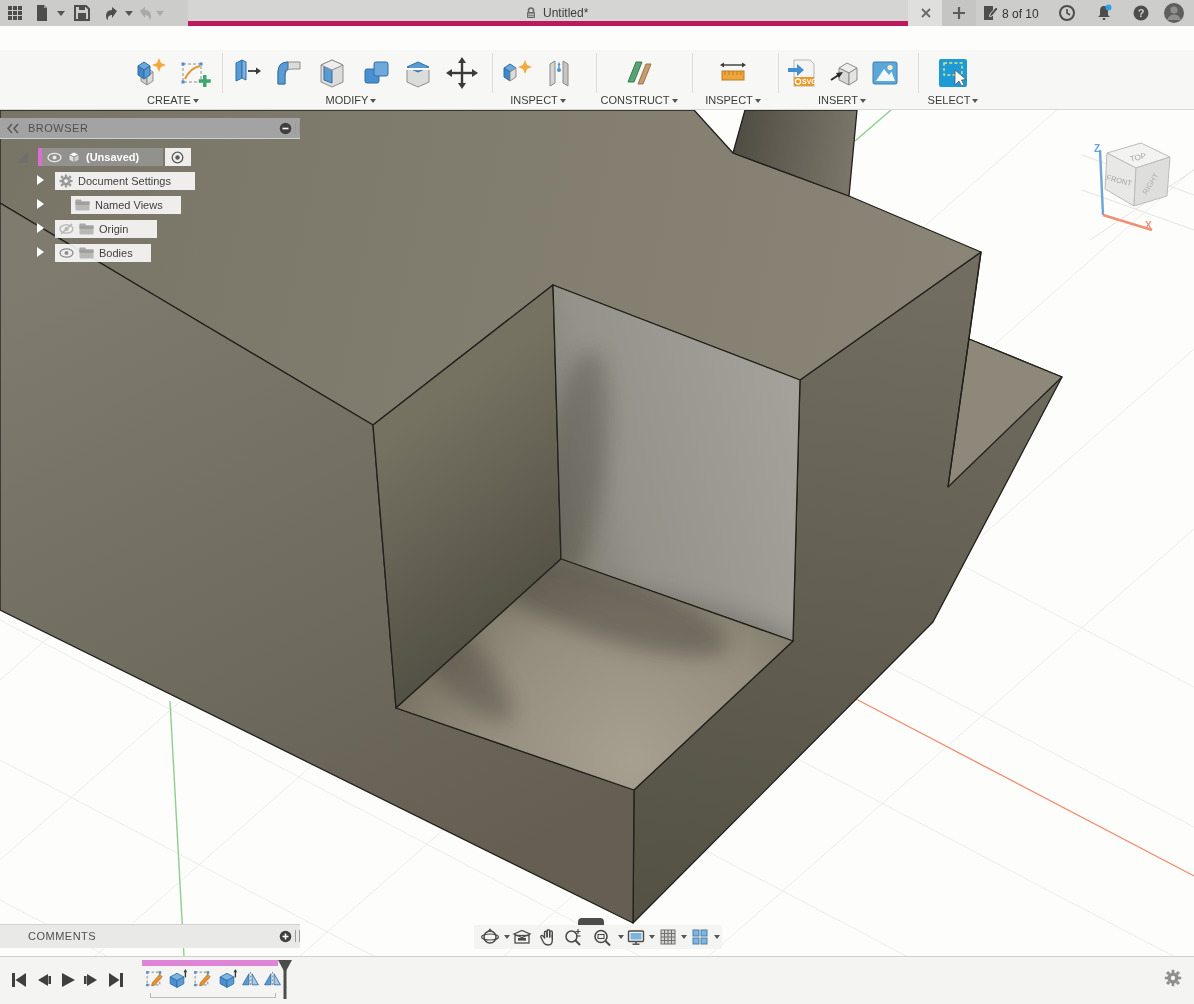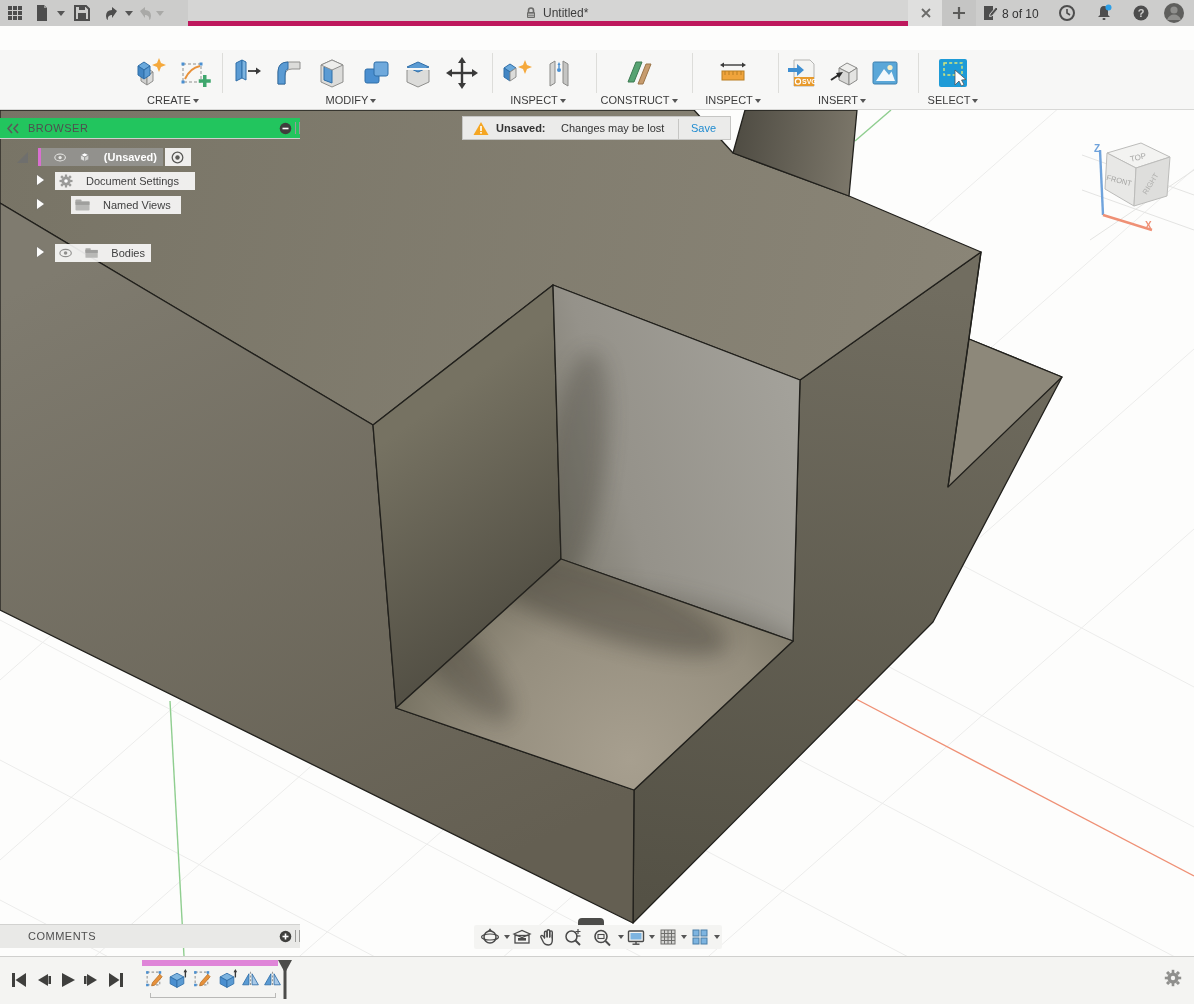--- a/index.html
+++ b/index.html
@@ -32,26 +32,26 @@
   .grp-label { position:absolute; top:44px; font-size:11px; color:#3c3c3c; text-align:center; }
   .ric { position:absolute; top:6px; width:34px; height:34px; }
   .rdiv { position:absolute; top:3px; width:1px; height:40px; background:#ddddda; }
   
   #viewport { left:0; top:110px; width:1194px; height:846px; }
   
   #banner { left:462px; top:116px; width:269px; height:24px; background:#ebebea;
     border:1px solid #c6c6c4; font-size:11px; color:#333; }
   #banner .save { color:#1f8bd0; }
   
-  #browser-hdr { left:0; top:118px; width:300px; height:21px; background:#22c55e;
+  #browser-hdr { left:0; top:118px; width:300px; height:21px; background:#a3a3a3;
      border-bottom:1px solid #cfcfcd; font-size:11px; color:#4f4f4f;}
   .grip { position:absolute; width:5px; height:12px; border-left:1px solid #9a9a98; border-right:1px solid #9a9a98;}
   .brow { position:absolute; height:18px; font-size:11px; color:#3f3f3f; }
   .bchip { position:absolute; top:0; height:18px; background:rgba(255,255,255,0.88); display:flex;
-     align-items:center; padding:0 6px 0 4px; gap:13px;}
+     align-items:center; padding:0 6px 0 4px; gap:5px;}
   .tri-closed { width:0; height:0; border-top:5px solid transparent; border-bottom:5px solid transparent;
      border-left:7px solid #fdfdfc; filter:drop-shadow(0 0 1px #777); }
   
   #comments { left:0; top:924px; width:300px; height:24px; background:#e9e9e7;
      border-top:1px solid #d2d2d0; font-size:11px; color:#4f4f4f;}
   
   #navbar { left:474px; top:925px; width:248px; height:24px; background:rgba(244,244,242,.97); border-radius:2px;}
   #nav-handle { left:578px; top:918px; width:26px; height:8px; background:#4c4c4a; border-radius:4px 4px 0 0;}
   .nic { position:absolute; top:2px; width:20px; height:20px;}
   
@@ -388,31 +388,20 @@
       <polygon points="1107,153 1136,168 1134,206 1105,189" fill="#e8e8e6" stroke="#bcbcba"></polygon>
       <polygon points="1136,168 1170,157 1167,196 1134,206" fill="#dededc" stroke="#bcbcba"></polygon>
       <text x="1138" y="160" font-size="8" fill="#a5a5a3" text-anchor="middle" transform="rotate(-12 1138 157)">TOP</text>
       <text x="1119" y="183" font-size="7.5" fill="#a5a5a3" text-anchor="middle" transform="rotate(14 1119 181)">FRONT</text>
       <text x="1151" y="186" font-size="7.5" fill="#b0b0ae" text-anchor="middle" transform="rotate(-58 1151 184)">RIGHT</text>
       <text x="1094" y="152" font-size="10" font-weight="bold" fill="#6fa3dc">Z</text>
       <text x="1145" y="229" font-size="10" font-weight="bold" fill="#ef9075">X</text>
     </g>
   </svg>
 
-  <div id="banner" class="abs">
-    <svg class="abs" style="left:10px; top:4px; width:16px; height:15px" viewBox="0 0 16 15">
-      <polygon points="8,1 15.5,14 0.5,14" fill="#f5a623"></polygon>
-      <rect x="7.2" y="5" width="1.6" height="5" fill="#fff"></rect>
-        <rect x="7.2" y="11" width="1.6" height="1.6" fill="#fff"></rect>
-    </svg>
-    <b class="abs" style="left:33px; top:5px">Unsaved:</b>
-    <span class="abs" style="left:98px; top:5px">Changes may be lost</span>
-    <span class="abs" style="left:215px; top:2px; width:1px; height:20px; background:#c6c6c4"></span>
-    <span class="abs save" style="left:228px; top:5px">Save</span>
-  </div>
 
   <div id="browser-hdr" class="abs">
     <svg class="abs" style="left:7px; top:5px; width:12px; height:11px" viewBox="0 0 12 11">
       <path d="M5 1 L1 5.5 L5 10 M11 1 L7 5.5 L11 10" fill="none" stroke="#5a5a58" stroke-width="1.6"></path>
     </svg>
     <span class="abs" style="left:28px; top:4px; letter-spacing:.5px">BROWSER</span>
     <svg class="abs" style="left:279px; top:4px; width:13px; height:13px" viewBox="0 0 13 13">
       <circle cx="6.5" cy="6.5" r="5.8" fill="#3f3f3d"></circle>
         <rect x="3.5" y="5.7" width="6" height="1.6" fill="#fff"></rect>
     </svg>
@@ -470,20 +459,36 @@
     <div class="bchip" style="left:71px; width:110px">
       <svg style="width:15px; height:12px" viewBox="0 0 15 12">
         <rect x="0.5" y="0.5" width="6" height="4" rx="0.8" fill="#aaaaa8"></rect>
           <rect x="0.5" y="2.5" width="14" height="9" rx="0.8" fill="#b8b8b6"></rect>
           <rect x="0.5" y="2.5" width="14" height="3.4" fill="#9f9f9d"></rect>
       </svg>
       <span>Named Views</span>
     </div>
   </div>
 
+  <div class="brow" style="left:0; top:220px; width:300px">
+    <span class="abs tri-closed" style="left:37px; top:3px"></span>
+    <div class="bchip" style="left:55px; width:102px">
+      <svg style="width:15px; height:12px" viewBox="0 0 15 12">
+        <ellipse cx="7.5" cy="6" rx="6.5" ry="4.2" fill="none" stroke="#b5b5b3" stroke-width="1.3"></ellipse>
+          <circle cx="7.5" cy="6" r="2" fill="#b5b5b3"></circle>
+        <line x1="2" y1="11" x2="13" y2="1" stroke="#b5b5b3" stroke-width="1.4"></line>
+      </svg>
+      <svg style="width:15px; height:12px" viewBox="0 0 15 12">
+        <rect x="0.5" y="0.5" width="6" height="4" rx="0.8" fill="#aaaaa8"></rect>
+          <rect x="0.5" y="2.5" width="14" height="9" rx="0.8" fill="#b8b8b6"></rect>
+          <rect x="0.5" y="2.5" width="14" height="3.4" fill="#9f9f9d"></rect>
+      </svg>
+      <span>Origin</span>
+    </div>
+  </div>
 
   <div class="brow" style="left:0; top:244px; width:300px">
     <span class="abs tri-closed" style="left:37px; top:3px"></span>
     <div class="bchip" style="left:55px; width:96px">
       <svg style="width:15px; height:12px" viewBox="0 0 15 12">
         <ellipse cx="7.5" cy="6" rx="6.5" ry="4.2" fill="none" stroke="#8f8f8d" stroke-width="1.3"></ellipse>
           <circle cx="7.5" cy="6" r="2" fill="#8f8f8d"></circle>
       </svg>
       <svg style="width:15px; height:12px" viewBox="0 0 15 12">
         <rect x="0.5" y="0.5" width="6" height="4" rx="0.8" fill="#aaaaa8"></rect>

